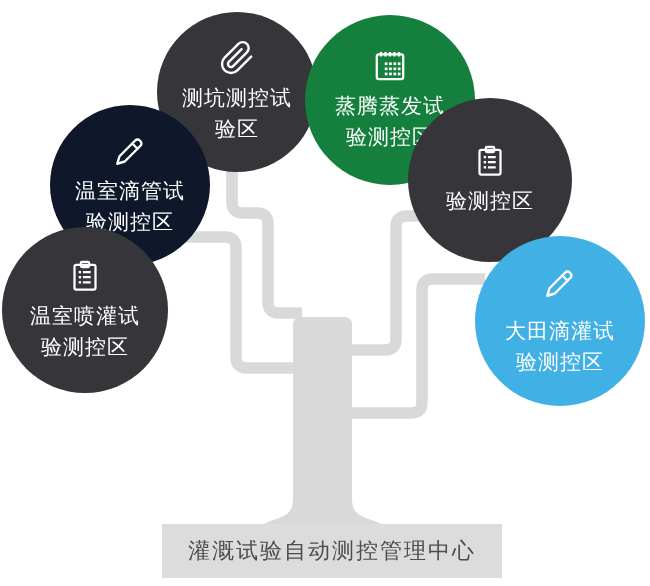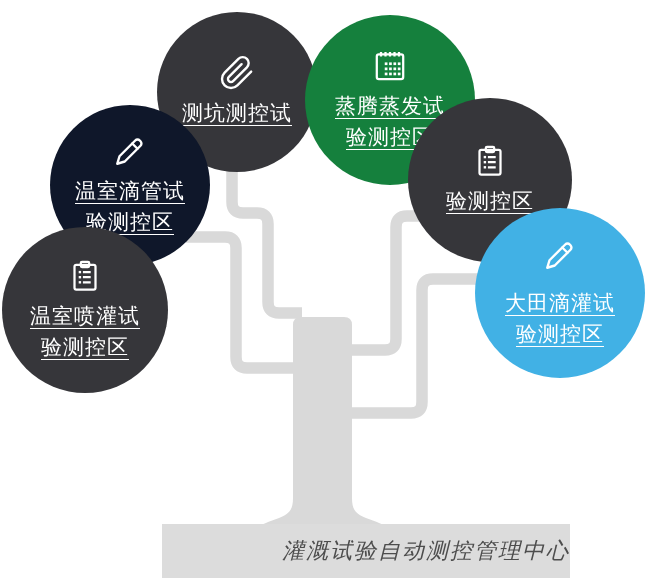--- a/index.html
+++ b/index.html
@@ -13,31 +13,31 @@
   .node{
     position:absolute;border-radius:50%;z-index:2;
     display:flex;flex-direction:column;align-items:center;justify-content:center;
     text-align:center;color:#ffffff;cursor:pointer;
   }
   .node.dark{background:#36363a;}
   .node.blue{background:#41b1e5;}
   .node .icon{display:block;margin-bottom:7px;line-height:0;}
   .node .icon svg{width:36px;height:36px;}
   .node-label{font-size:21px;line-height:31px;letter-spacing:1px;}
-  .node-label span{display:block;text-decoration:underline;text-decoration-thickness:1px;text-underline-offset:5px;}
+  .node-label span{display:block;text-decoration-thickness:1px;text-underline-offset:5px;}
   .n0{left:157px;top:12px;width:160px;height:160px;}
   .n1{left:305px;top:15px;width:170px;height:170px;}
   .n2{left:50px;top:105px;width:160px;height:160px;}
   .n3{left:408px;top:98px;width:164px;height:164px;}
   .n4{left:2px;top:227px;width:166px;height:166px;}
-  .n5{left:475px;top:208px;width:170px;height:170px;gap:8px;}
+  .n5{left:475px;top:236px;width:170px;height:170px;gap:8px;}
   .center-box{
-    position:absolute;z-index:3;left:162px;top:524px;width:408px;height:54px;
-    background:#dcdcdc;display:flex;align-items:center;justify-content:flex-end;
-    color:#4d4d4d;font-size:22px;letter-spacing:2px;cursor:pointer;font-style:italic;
+    position:absolute;z-index:3;left:162px;top:524px;width:340px;height:54px;
+    background:#dcdcdc;display:flex;align-items:center;justify-content:center;
+    color:#4d4d4d;font-size:22px;letter-spacing:2px;cursor:pointer;
   }
 </style>
 </head>
 <body>
 
 <div class="stage">
 
   <svg class="tree" width="650" height="586" viewBox="0 0 650 586">
     <g stroke="#d9d9d9" stroke-width="11.5" fill="none">
       <path d="M232 155 L232 202 Q232 213 243 213 L257 213 Q268 213 268 224 L268 302 Q268 313 279 313 L302 313"></path>
@@ -47,20 +47,21 @@
     </g>
     <path fill="#d9d9d9" d="M301 317 L344 317 Q352 317 352 325 L352 498 C352 510 356 514 366 518 C375 521 385 525 391 529 L391 531 L254 531 L254 529 C260 525 270 521 279 518 C289 514 293 510 293 498 L293 325 Q293 317 301 317 Z"></path>
   </svg>
 
   <div class="node dark n0" style="background: rgb(54, 54, 58);">
     <span class="icon"><svg viewBox="0 0 24 24" fill="none" stroke="#fff" stroke-width="1.6" stroke-linecap="round" stroke-linejoin="round">
           <path d="M21.44 11.05l-9.19 9.19a6 6 0 0 1-8.49-8.49l9.19-9.19a4 4 0 0 1 5.66 5.66l-9.2 9.19a2 2 0 0 1-2.83-2.83l8.49-8.48"></path>
         </svg></span>
     <div class="node-label">
       <span>测坑测控试</span>
+        <span>验区</span>
     </div>
   </div>
 
   <div class="node blue n1" style="background: #15803d;">
     <span class="icon"><svg viewBox="0 0 24 24" fill="none" stroke="#fff" stroke-width="1.5">
           <rect x="3.2" y="4.2" width="17.6" height="16.6" rx="1.4"></rect>
           <path d="M6 2.6v3M9 2.6v3M12 2.6v3M15 2.6v3M18 2.6v3"></path>
           <g fill="#fff" stroke="none">
             <rect x="8.5" y="9.6" width="1.8" height="1.8"></rect>
             <rect x="11.4" y="9.6" width="1.8" height="1.8"></rect>

